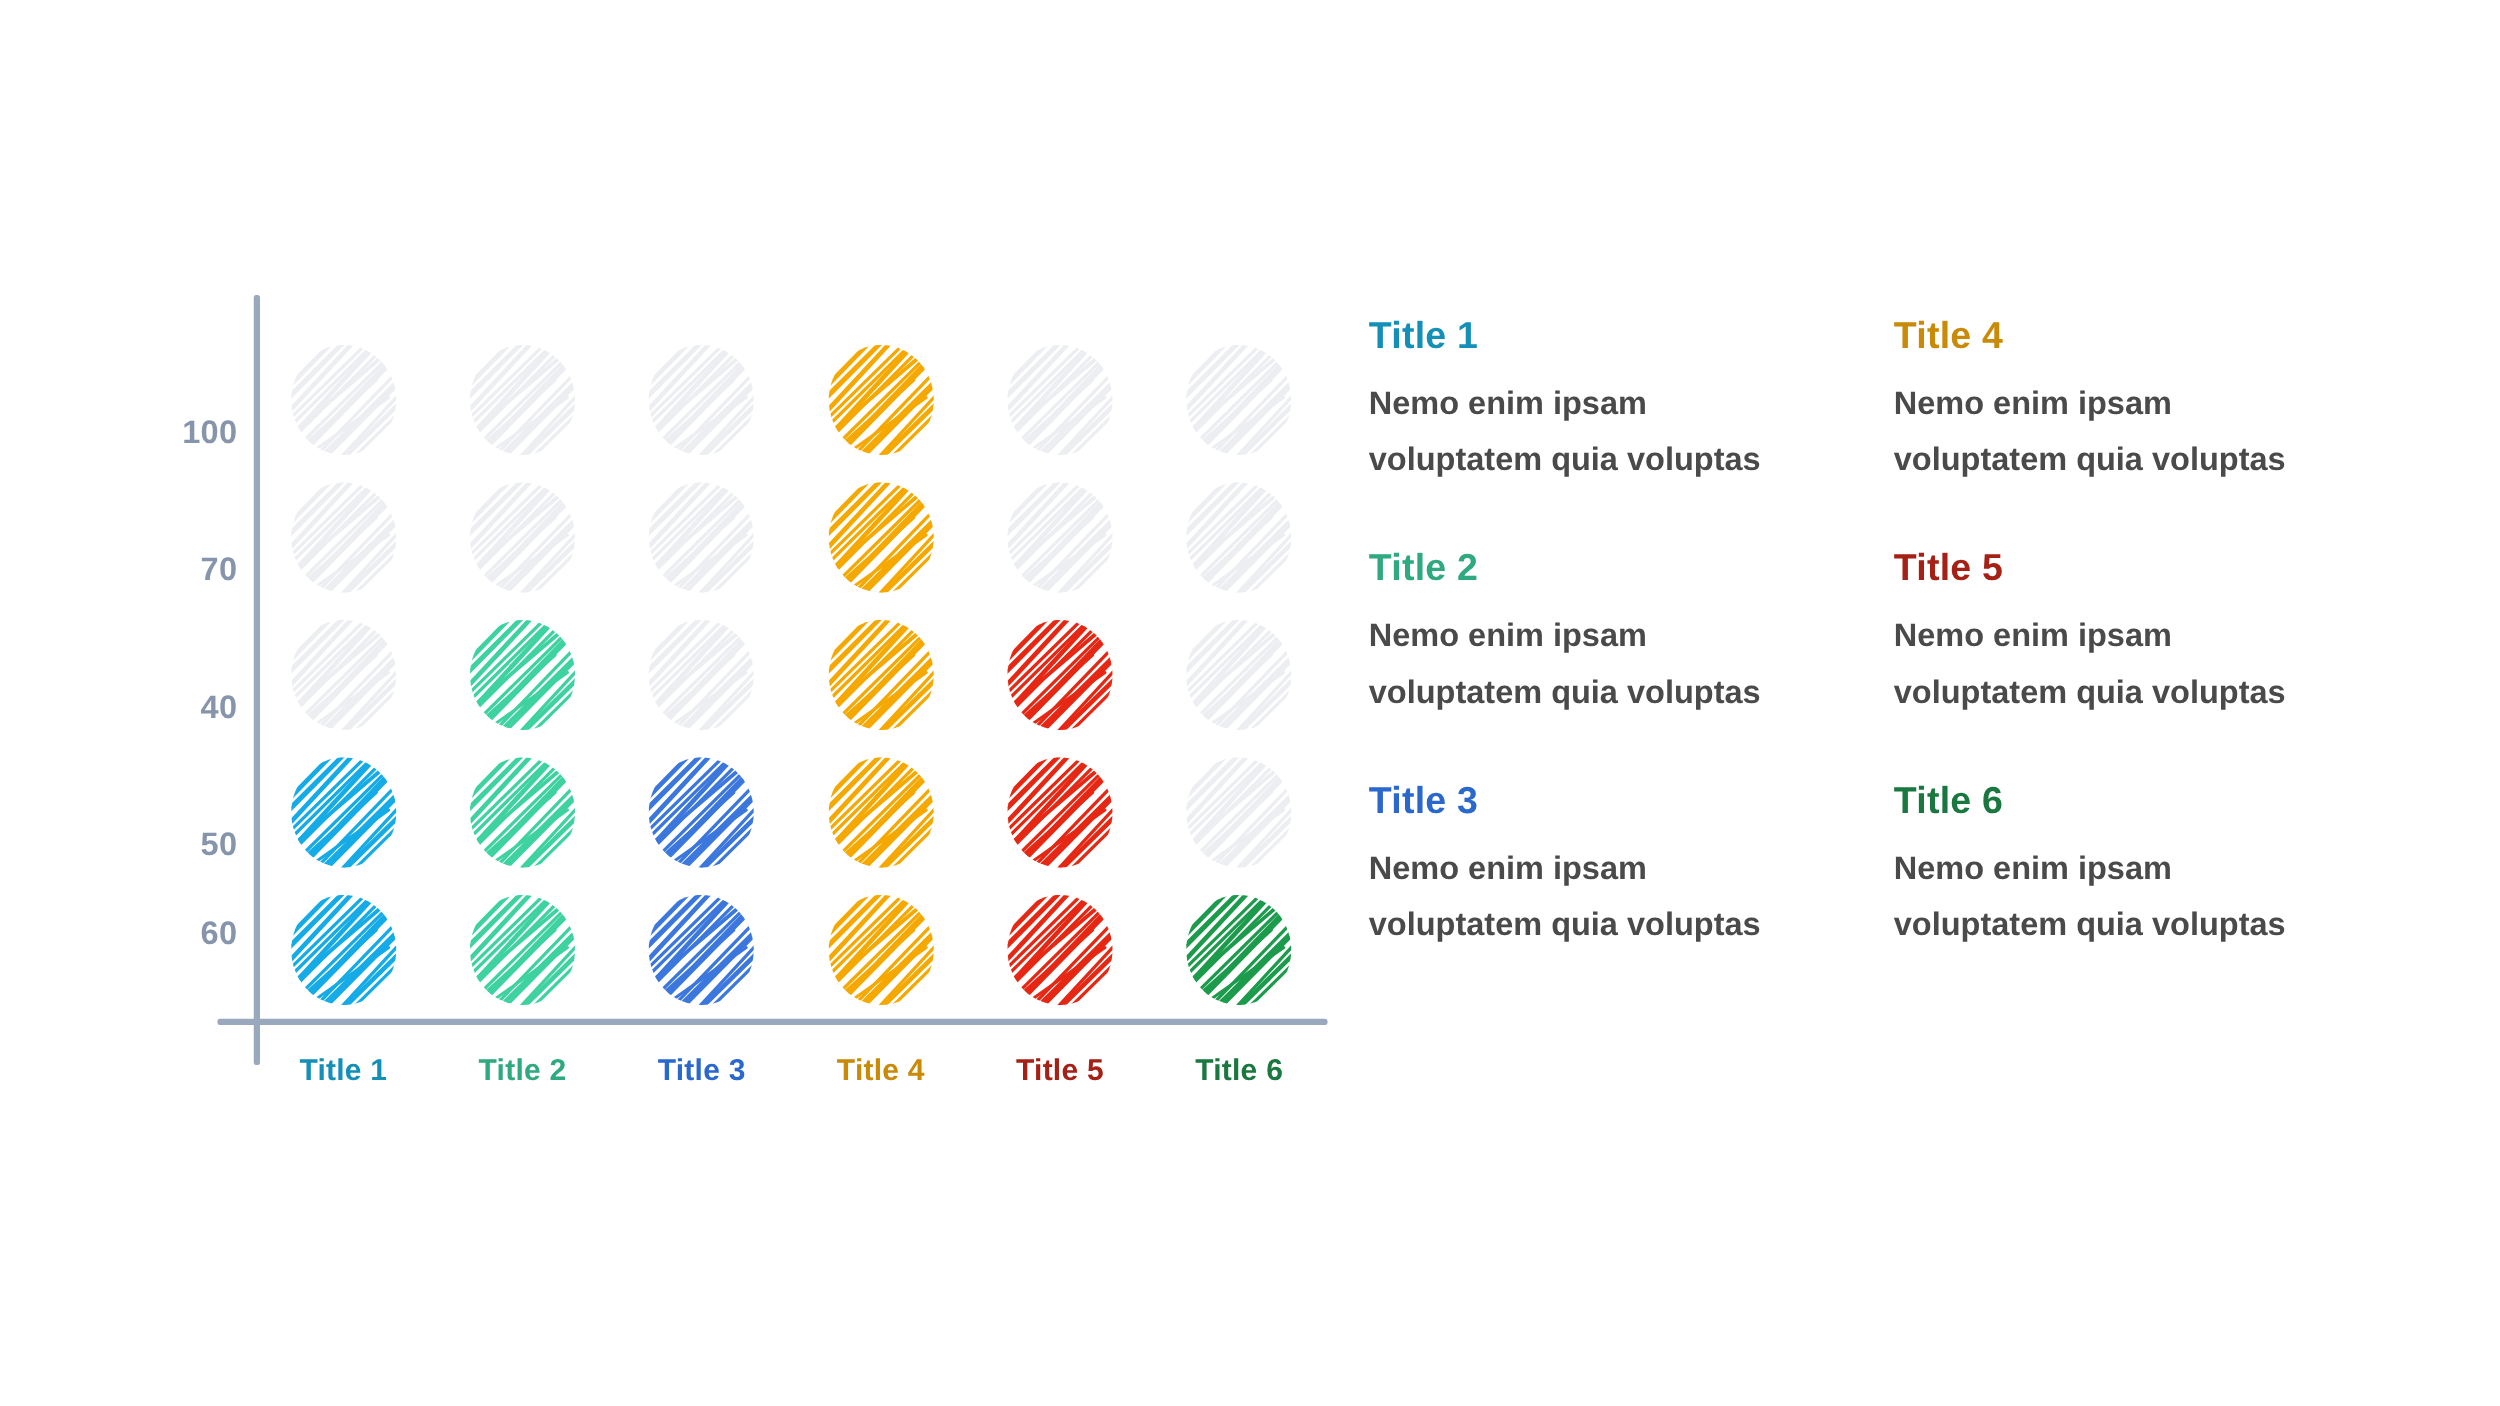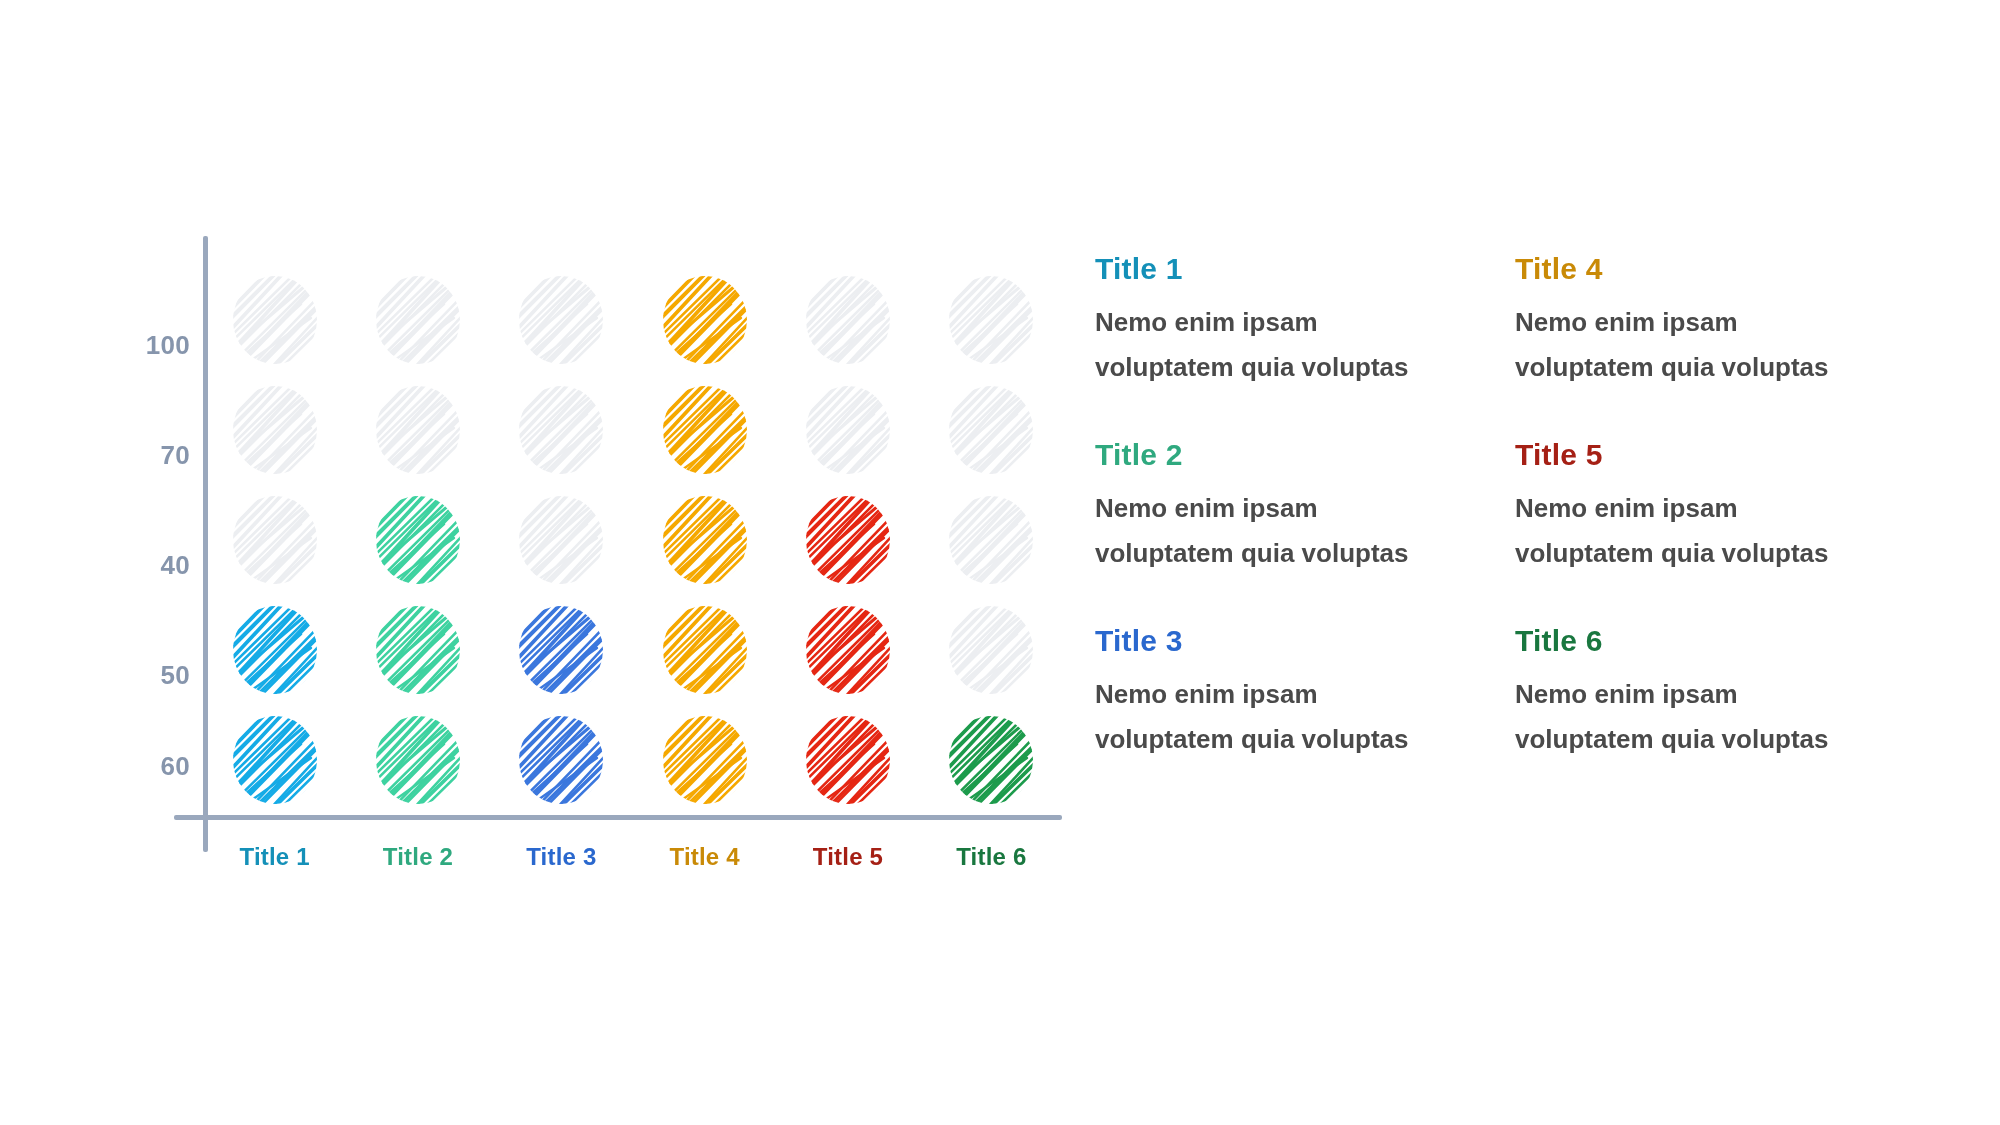--- a/index.html
+++ b/index.html
@@ -50,21 +50,21 @@
   <div id="chart">
 
     <div class="axis-y"></div>
     <div class="axis-x"></div>
 
     <div class="ylabels">
         <div class="ytick" style="top: 303px;">100</div>
         <div class="ytick" style="top: 413px;">70</div>
         <div class="ytick" style="top: 523px;">40</div>
         <div class="ytick" style="top: 633px;">50</div>
-        <div class="ytick" style="top: 724px;">60</div>
+        <div class="ytick" style="top: 704px;">60</div>
       </div>
 
     <div class="grid">
         <div class="grow" style="top: 0px;">
           <div class="gcell">
             <div class="bub">
               <svg viewBox="0 0 88 92" xmlns="http://www.w3.org/2000/svg">
                 <defs>
                   <clipPath id="sc0">
                     <ellipse cx="44" cy="46" rx="42" ry="44"></ellipse>

